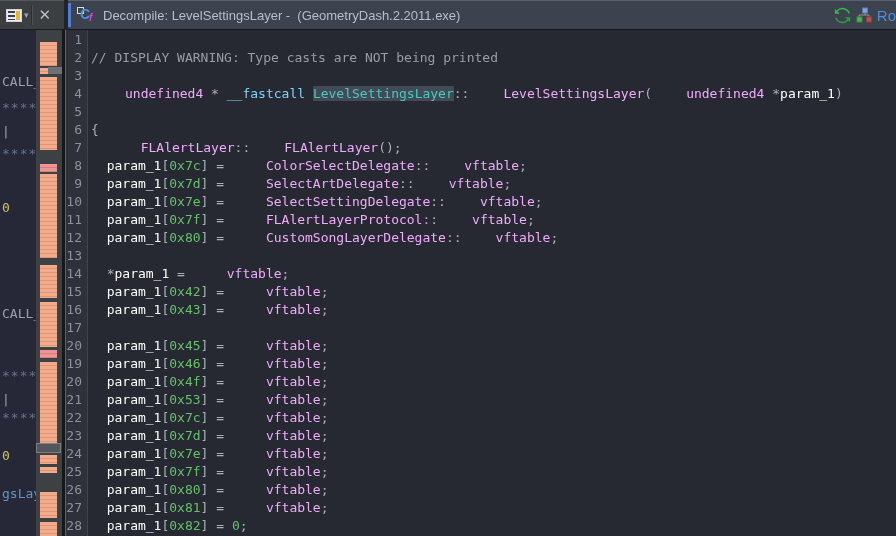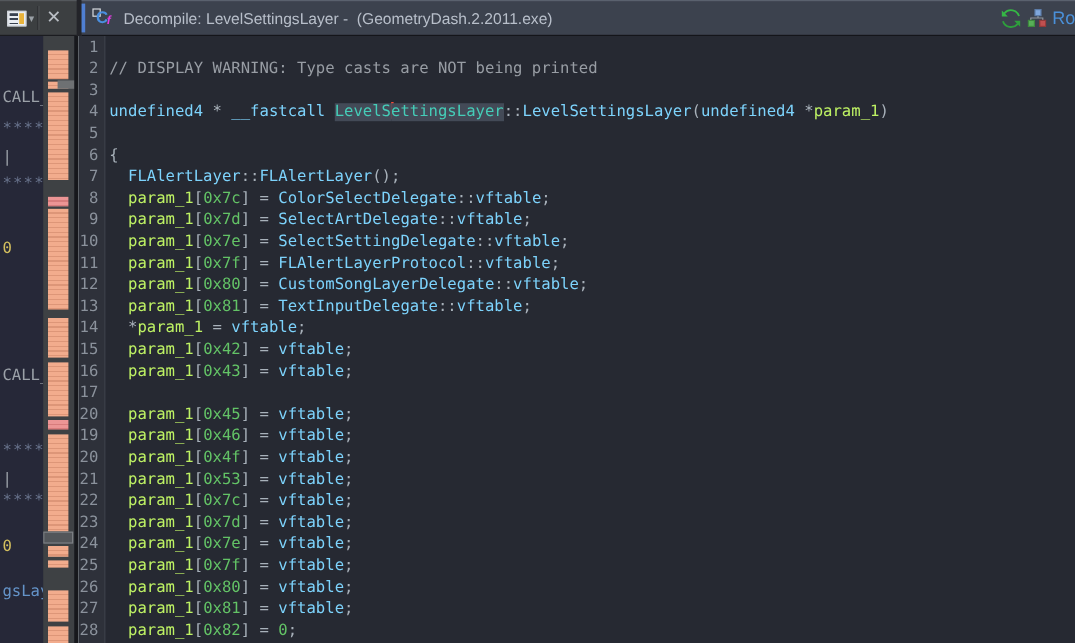--- a/index.html
+++ b/index.html
@@ -56,23 +56,23 @@
     border-right:1px solid #5d6268;box-sizing:border-box;}
 
   
   #gutter-bg{position:absolute;left:66px;top:30px;width:21px;bottom:0;background:#2e313a;
     border-right:1px solid #40454c;}
   #code-bg{position:absolute;left:88px;top:30px;right:0;bottom:0;background:#262932;}
   #code-rows{position:absolute;left:66px;top:31px;right:0;bottom:0;overflow:hidden;}
   .row{display:flex;height:18px;line-height:18px;font-size:13px;}
   .ln{flex:0 0 21px;text-align:right;padding-right:5px;box-sizing:border-box;color:#8b929c;}
   .code{white-space:pre;padding-left:4px;}
-  .tk-t{color:#7dd3fc;}
+  .tk-t{color:#f0abfc;margin-left:34px;}
   .tk-k{color:#7dd3fc;}
-  .tk-v{color:#bef264;}
+  .tk-v{color:#ffffff;}
   .tk-n{color:#63c366;}
   .tk-p{color:#a8b1ba;}
   .tk-c{color:#989da4;}
   .tk-hl{color:#45cdb8;background:#434a57;}
   .tk-cur{display:inline-block;width:0;border-left:2px solid #ff4a36;height:14px;
     vertical-align:-2px;margin-right:-2px;}
 </style>
 </head>
 <body>
 
@@ -191,21 +191,20 @@
       <div class="row">
         <span class="ln">11</span>
         <span class="code"><span class="tk-p">  </span><span class="tk-v">param_1</span><span class="tk-p">[</span><span class="tk-n">0x7f</span><span class="tk-p">] = </span><span class="tk-t">FLAlertLayerProtocol</span><span class="tk-p">::</span><span class="tk-t">vftable</span><span class="tk-p">;</span></span>
       </div>
       <div class="row">
         <span class="ln">12</span>
         <span class="code"><span class="tk-p">  </span><span class="tk-v">param_1</span><span class="tk-p">[</span><span class="tk-n">0x80</span><span class="tk-p">] = </span><span class="tk-t">CustomSongLayerDelegate</span><span class="tk-p">::</span><span class="tk-t">vftable</span><span class="tk-p">;</span></span>
       </div>
       <div class="row">
         <span class="ln">13</span>
-        <span class="code"><span class="tk-p">  </span><span class="tk-v">param_1</span><span class="tk-p">[</span><span class="tk-n">0x81</span><span class="tk-p">] = </span><span class="tk-t">TextInputDelegate</span><span class="tk-p">::</span><span class="tk-t">vftable</span><span class="tk-p">;</span></span>
       </div>
       <div class="row">
         <span class="ln">14</span>
         <span class="code"><span class="tk-p">  *</span><span class="tk-v">param_1</span><span class="tk-p"> = </span><span class="tk-t">vftable</span><span class="tk-p">;</span></span>
       </div>
       <div class="row">
         <span class="ln">15</span>
         <span class="code"><span class="tk-p">  </span><span class="tk-v">param_1</span><span class="tk-p">[</span><span class="tk-n">0x42</span><span class="tk-p">] = </span><span class="tk-t">vftable</span><span class="tk-p">;</span></span>
       </div>
       <div class="row">

